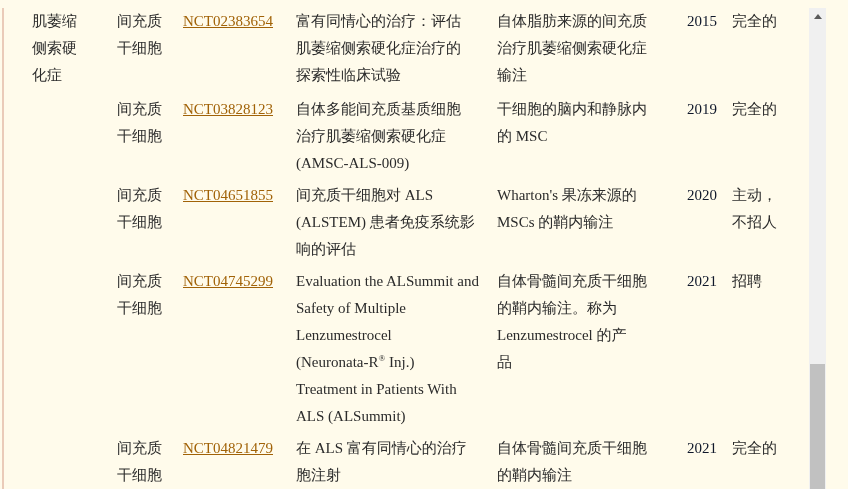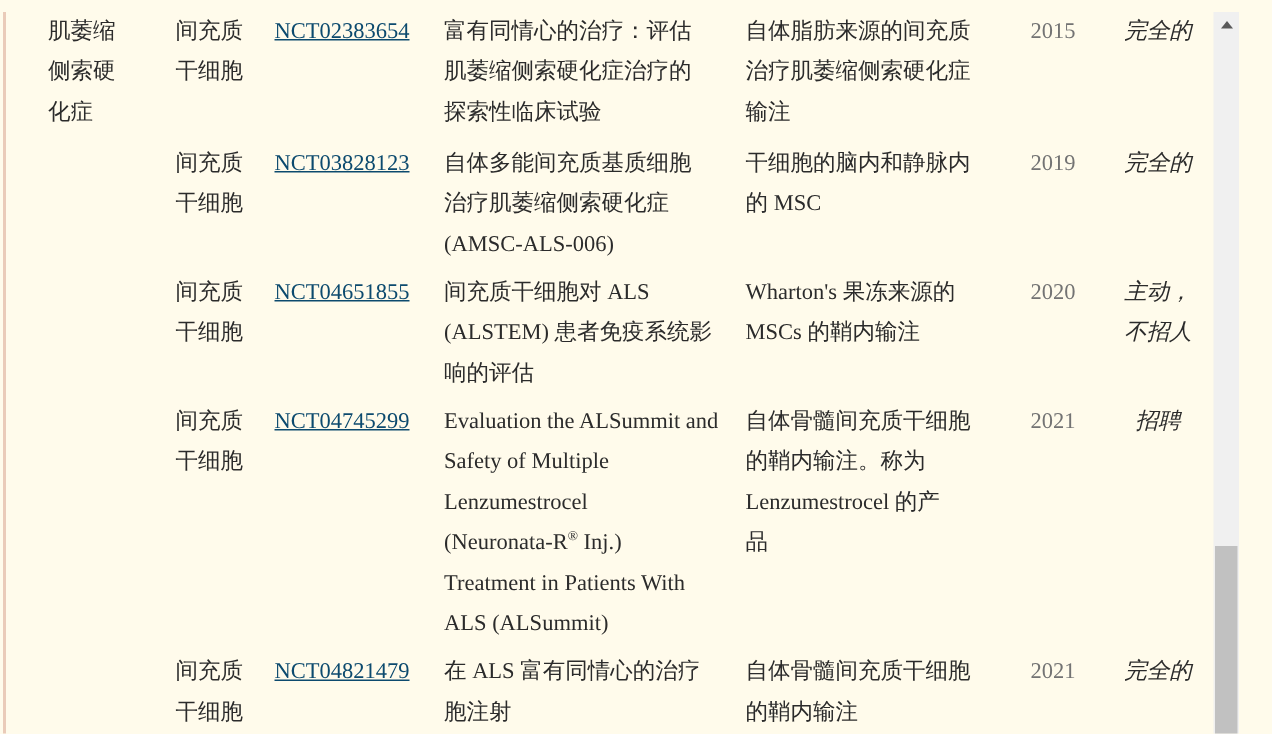--- a/index.html
+++ b/index.html
@@ -24,24 +24,24 @@
     table-layout: fixed;
     margin: 8px 0 0 32px;
     width: 780px;
   }
   td { vertical-align: top; padding: 0; }
   tr.r1 { height: 88px; }
   tr.r2 { height: 86px; }
   tr.r3 { height: 86px; }
   tr.r4 { height: 167px; }
   .lines { white-space: pre-line; }
-  td.c-year  { text-align: center; color: #737373; }
-  td.c-status{ text-align: center; font-style: italic; }
+  td.c-year  { text-align: center; color: #0f172a; }
+  td.c-status{ text-align: left; }
   a.nct {
-    color: #0c4a6e;
+    color: #a16207;
     text-decoration: underline;
     white-space: nowrap;
   }
   .reg-sup { font-size: 9px; vertical-align: super; line-height: 0; }
   
   .vscrollbar {
     position: absolute;
     left: 809px; top: 0;
     width: 17px; height: 489px;
     background: #F0F0F0;
@@ -99,21 +99,21 @@
         <td class="c-status lines">完全的</td>
       </tr>
 
       <tr class="r2">
         <td class="lines"></td>
         <td class="lines">间充质
 干细胞</td>
         <td><a href="#" class="nct">NCT03828123</a></td>
         <td class="lines">自体多能间充质基质细胞
 治疗肌萎缩侧索硬化症
-(AMSC-ALS-006)</td>
+(AMSC-ALS-009)</td>
         <td class="lines">干细胞的脑内和静脉内
 的 MSC</td>
         <td class="c-year">2019</td>
         <td class="c-status lines">完全的</td>
       </tr>
 
       <tr class="r3">
         <td class="lines"></td>
         <td class="lines">间充质
 干细胞</td>

